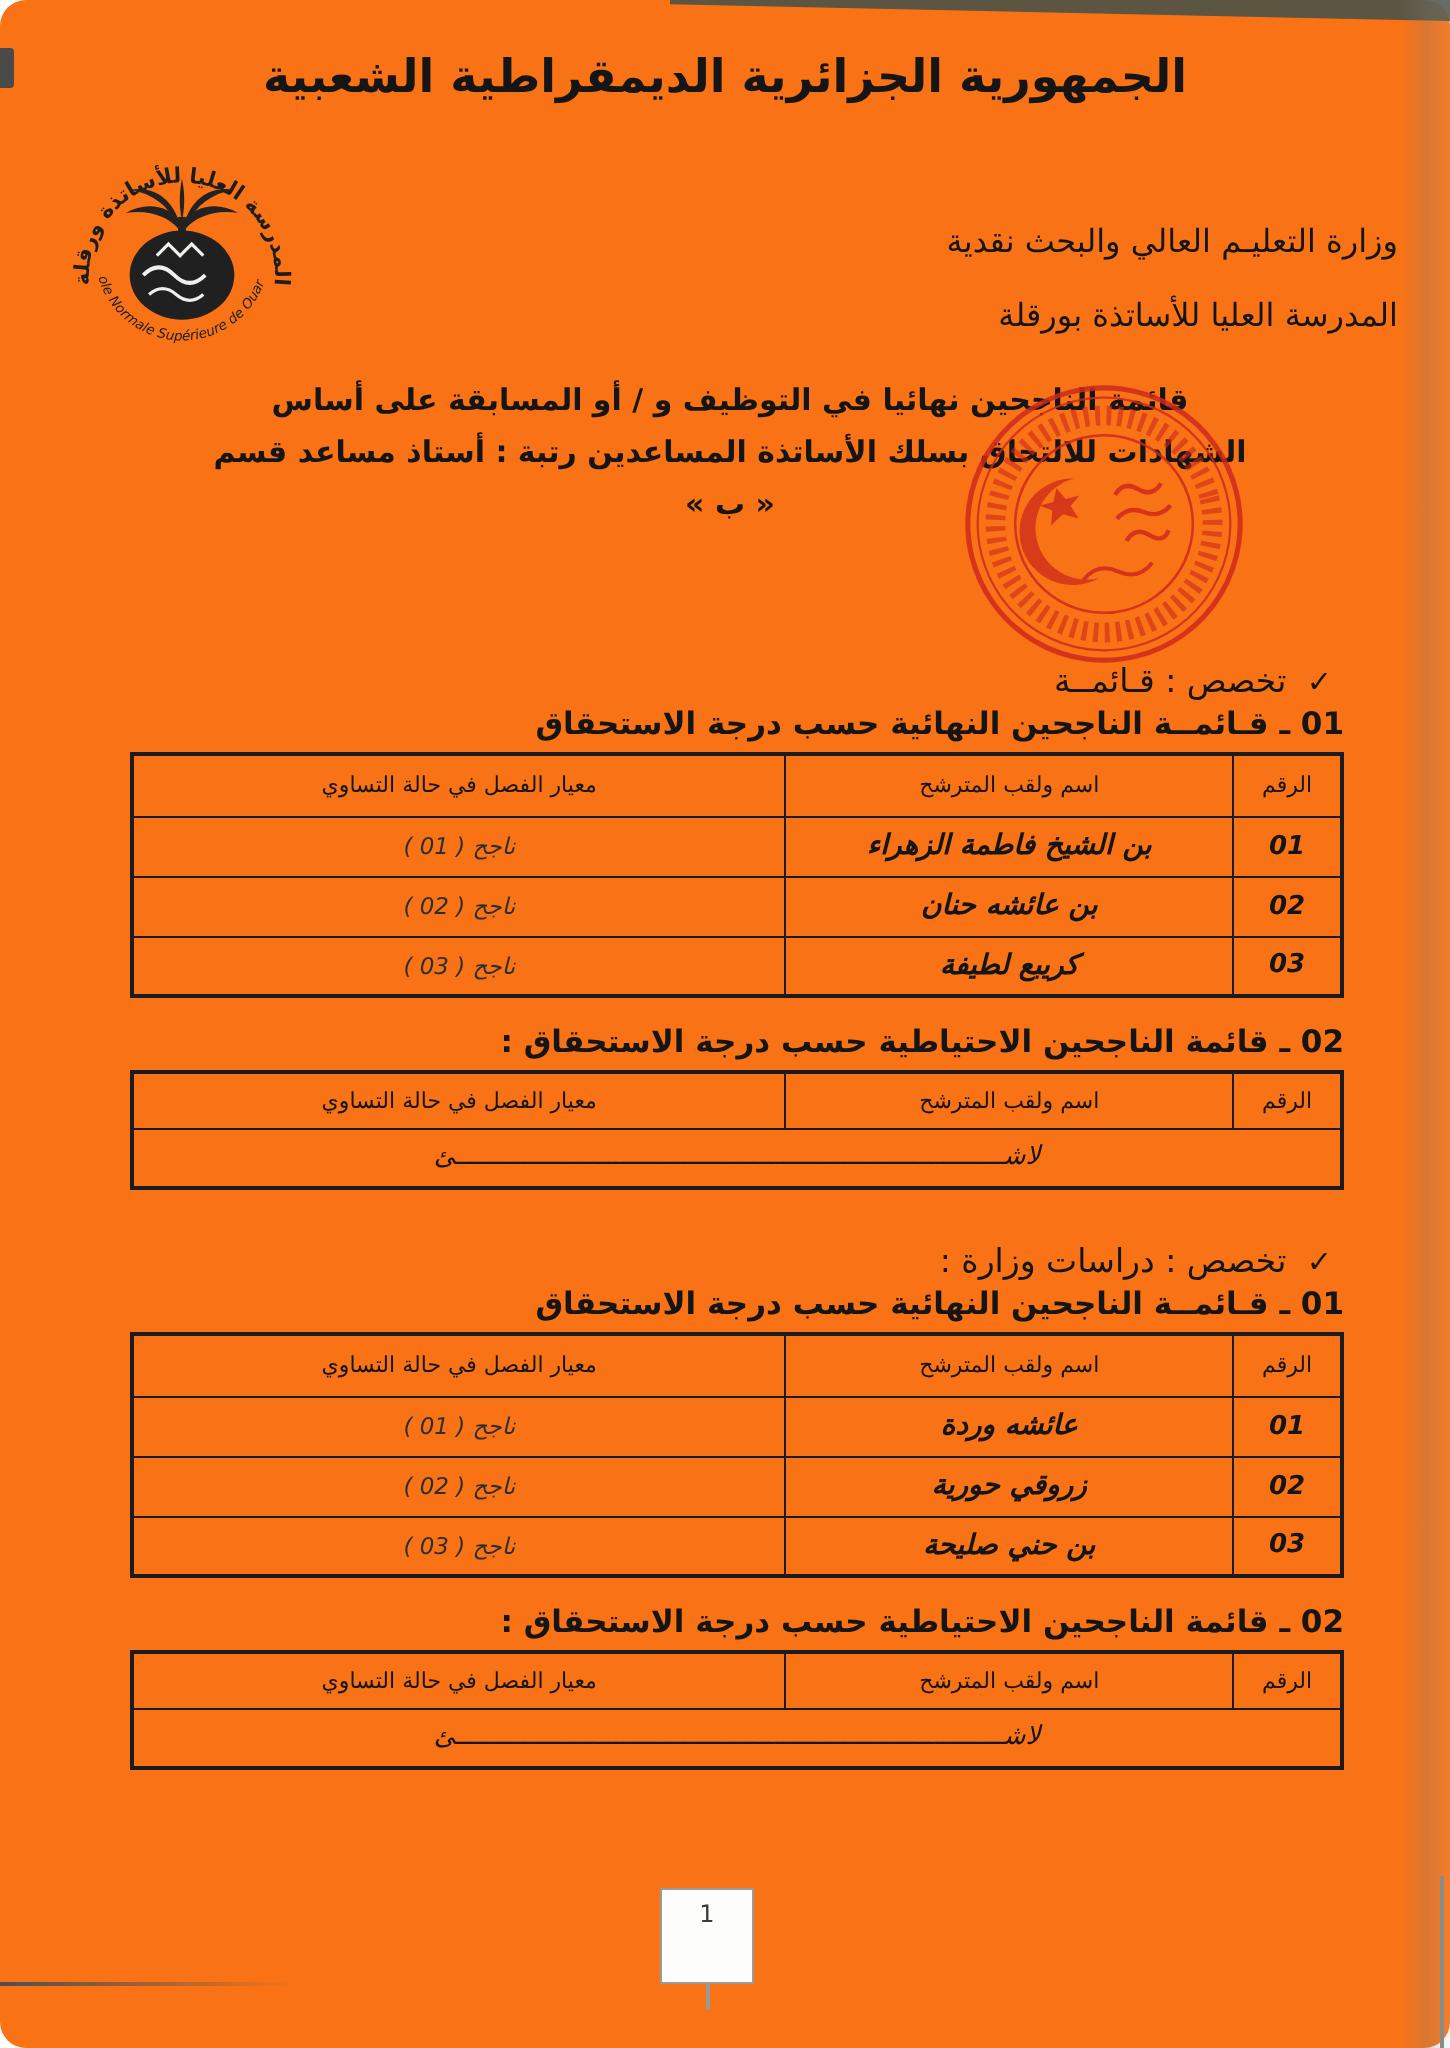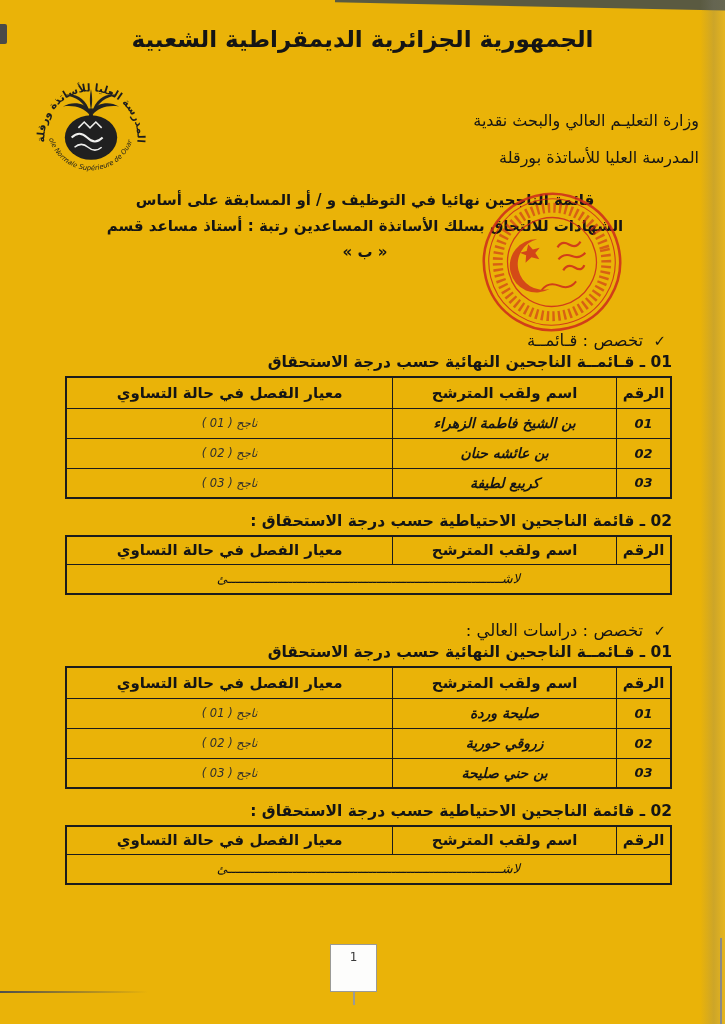--- a/index.html
+++ b/index.html
@@ -6,21 +6,22 @@
   html, body { background: #ffffff; }
   body {
     font-family: "DejaVu Sans", sans-serif;
     color: #151515;
     width: 725px; height: 1024px;
     position: relative;
     overflow: hidden;
   }
   .page {
     position: absolute; inset: 0;
-    background: #eab308;
+    background: #f97316;
+    border-radius: 13px;
   }
 
   
   .artifact-top-wedge {
     position: absolute; top: 0; left: 335px; right: 0; height: 12px;
     background: #4d5246;
     clip-path: polygon(0 0, 100% 0, 100% 88%, 0 18%);
     opacity: .92;
   }
   .artifact-left-strip {
@@ -74,21 +75,21 @@
   .reserve-heading { margin-top: 13px; }
 
   table.results {
     width: 100%; border-collapse: collapse; table-layout: fixed;
     border: 2px solid #1c1c1c;
   }
   table.results th, table.results td {
     border: 1.5px solid #1c1c1c; text-align: center; vertical-align: middle;
     overflow: hidden; white-space: nowrap;
   }
-  table.results th { height: 31px; font-size: 15px; font-weight: bold; }
+  table.results th { height: 31px; font-size: 11px; font-weight: normal; }
   table.results td { height: 30px; font-style: italic; }
   td.cell-rank { font-size: 13px; font-weight: bold; }
   td.cell-name { font-size: 14px; font-weight: bold; }
   td.cell-result { font-size: 11.5px; color: #2e2e2e; font-weight: normal; }
   table.reserve th { height: 28px; }
   td.cell-empty { height: 42px; font-size: 13px; letter-spacing: 0; }
 
   .section-gap { margin-top: 26px; }
 
   
@@ -222,39 +223,39 @@
         <tr>
           <td class="cell-empty" colspan="3">لاشــــــــــــــــــــــــــــــــــــــــــــــــــــــــــــــــــــــــئ</td>
         </tr>
       </tbody>
         </table>
     </div>
 
     <div class="section-gap">
       <div class="specialty-line">
         <span class="check">✓</span>
-        <span>تخصص : دراسات العالي :</span>
+        <span>تخصص : دراسات وزارة :</span>
       </div>
       <div class="list-heading">01 ـ قـائمــة الناجحين النهائية حسب درجة الاستحقاق</div>
 
       <table class="results">
         <colgroup>
             <col style="width:9%">
             <col style="width:37%">
             <col style="width:54%">
           </colgroup>
         <tbody>
             <tr>
           <th>الرقم</th>
           <th>اسم ولقب المترشح</th>
           <th>معيار الفصل في حالة التساوي</th>
         </tr>
         <tr>
           <td class="cell-rank">01</td>
-          <td class="cell-name">صليحة وردة</td>
+          <td class="cell-name">عائشه وردة</td>
           <td class="cell-result">ناجح ( 01 )</td>
         </tr>
         <tr>
           <td class="cell-rank">02</td>
           <td class="cell-name">زروقي حورية</td>
           <td class="cell-result">ناجح ( 02 )</td>
         </tr>
         <tr>
           <td class="cell-rank">03</td>
           <td class="cell-name">بن حني صليحة</td>

